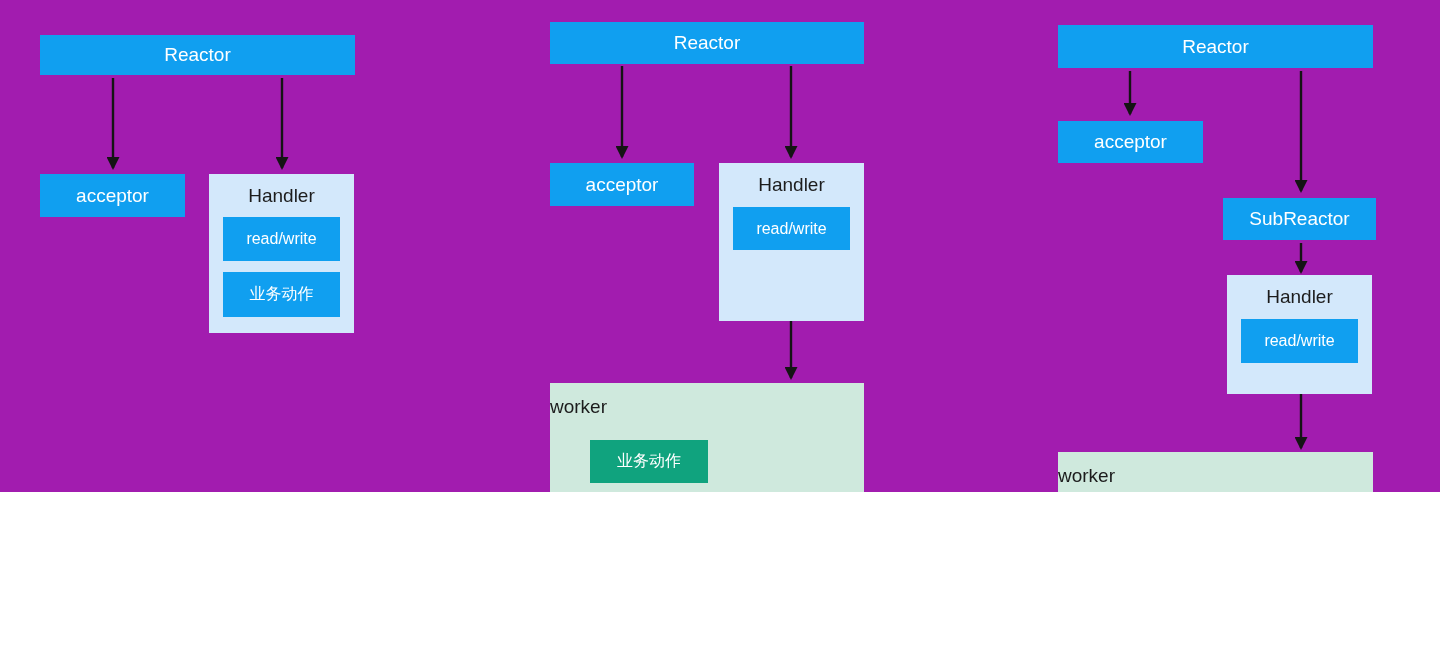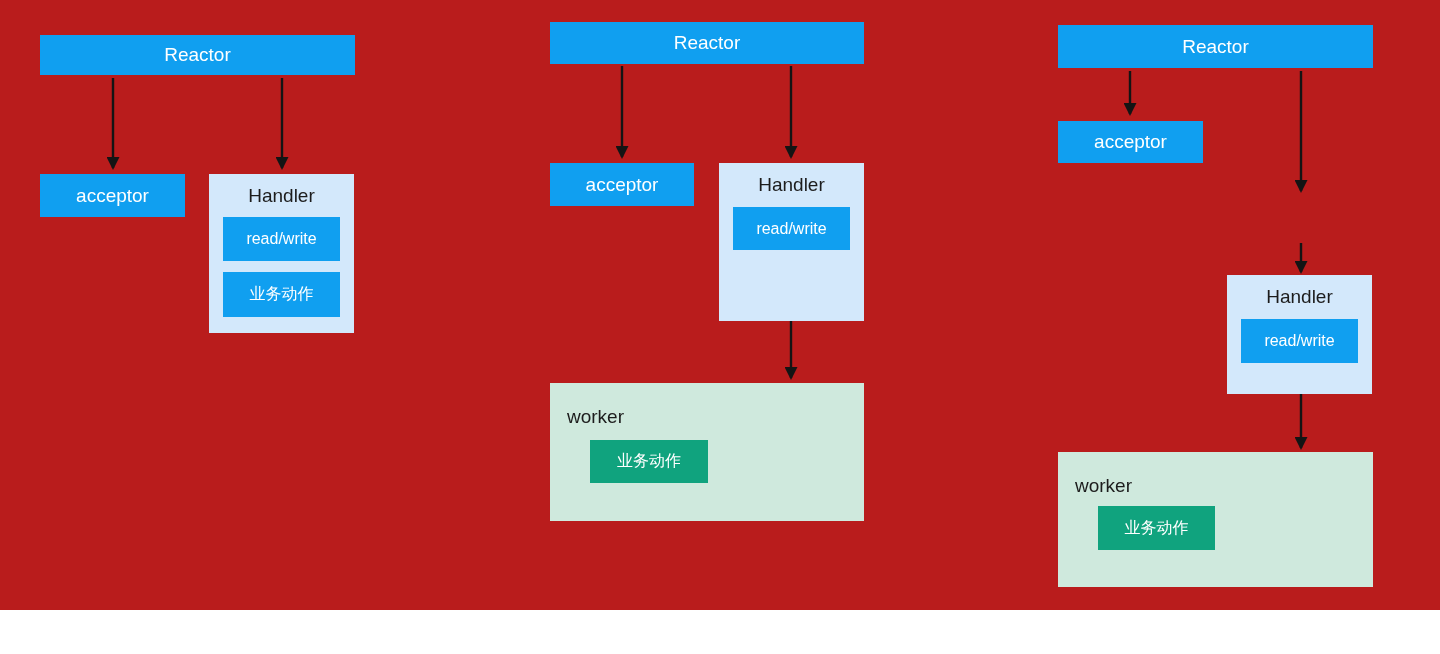--- a/index.html
+++ b/index.html
@@ -8,22 +8,22 @@
     --worker-bg:#cfe9dd;
     --action-green:#10a37e;
     --arrow-color:#141414;
     --dark-text:#1c1c1c;
   }
   *{margin:0;padding:0;box-sizing:border-box;}
   html,body{background:#ffffff;}
   body{font-family:"Liberation Sans", sans-serif;}
   .canvas{
     position:relative;
-    width:1440px;height:610px;
-    background:#b91c1c;
+    width:1440px;height:492px;
+    background:#a21caf;
     overflow:hidden;
   }
   .arrows{position:absolute;left:0;top:0;width:1440px;height:654px;pointer-events:none;}
   .node{
     position:absolute;
     display:flex;align-items:center;justify-content:center;
     font-size:19px;
   }
   .blue{background:var(--node-blue);color:#ffffff;}
   .container-box{
@@ -34,23 +34,21 @@
   .worker{background:var(--worker-bg);}
   .container-title{
     display:block;
     text-align:center;
     color:var(--dark-text);
     font-size:19px;
     padding-top:11px;
   }
   .worker .container-title{
     text-align:left;
-    padding-left:17px;
     padding-top:13px;
-    margin-top:10px;
   }
   .inner-box{
     position:absolute;
     display:flex;align-items:center;justify-content:center;
     color:#ffffff;
     font-size:16px;
   }
   .inner-blue{background:var(--node-blue);}
   .inner-green{background:var(--action-green);}
   .watermark{
@@ -109,20 +107,21 @@
 
   <div class="container-box worker" style="left:550px;top:383px;width:314px;height:138px;">
     <span class="container-title">worker</span>
     <div class="inner-box inner-green" style="left:40px;top:57px;width:118px;height:43px;">业务动作</div>
   </div>
 
   <div class="node blue" style="left:1058px;top:25px;width:315px;height:43px;">Reactor</div>
 
   <div class="node blue" style="left:1058px;top:121px;width:145px;height:42px;">acceptor</div>
 
+  <div class="node blue" style="left:1223px;top:198px;width:153px;height:42px;">SubReactor</div>
 
   <div class="container-box handler" style="left:1227px;top:275px;width:145px;height:119px;">
     <span class="container-title">Handler</span>
     <div class="inner-box inner-blue" style="left:14px;top:44px;width:117px;height:44px;">read/write</div>
   </div>
 
   <div class="container-box worker" style="left:1058px;top:452px;width:315px;height:135px;">
     <span class="container-title">worker</span>
     <div class="inner-box inner-green" style="left:40px;top:54px;width:117px;height:44px;">业务动作</div>
   </div>

